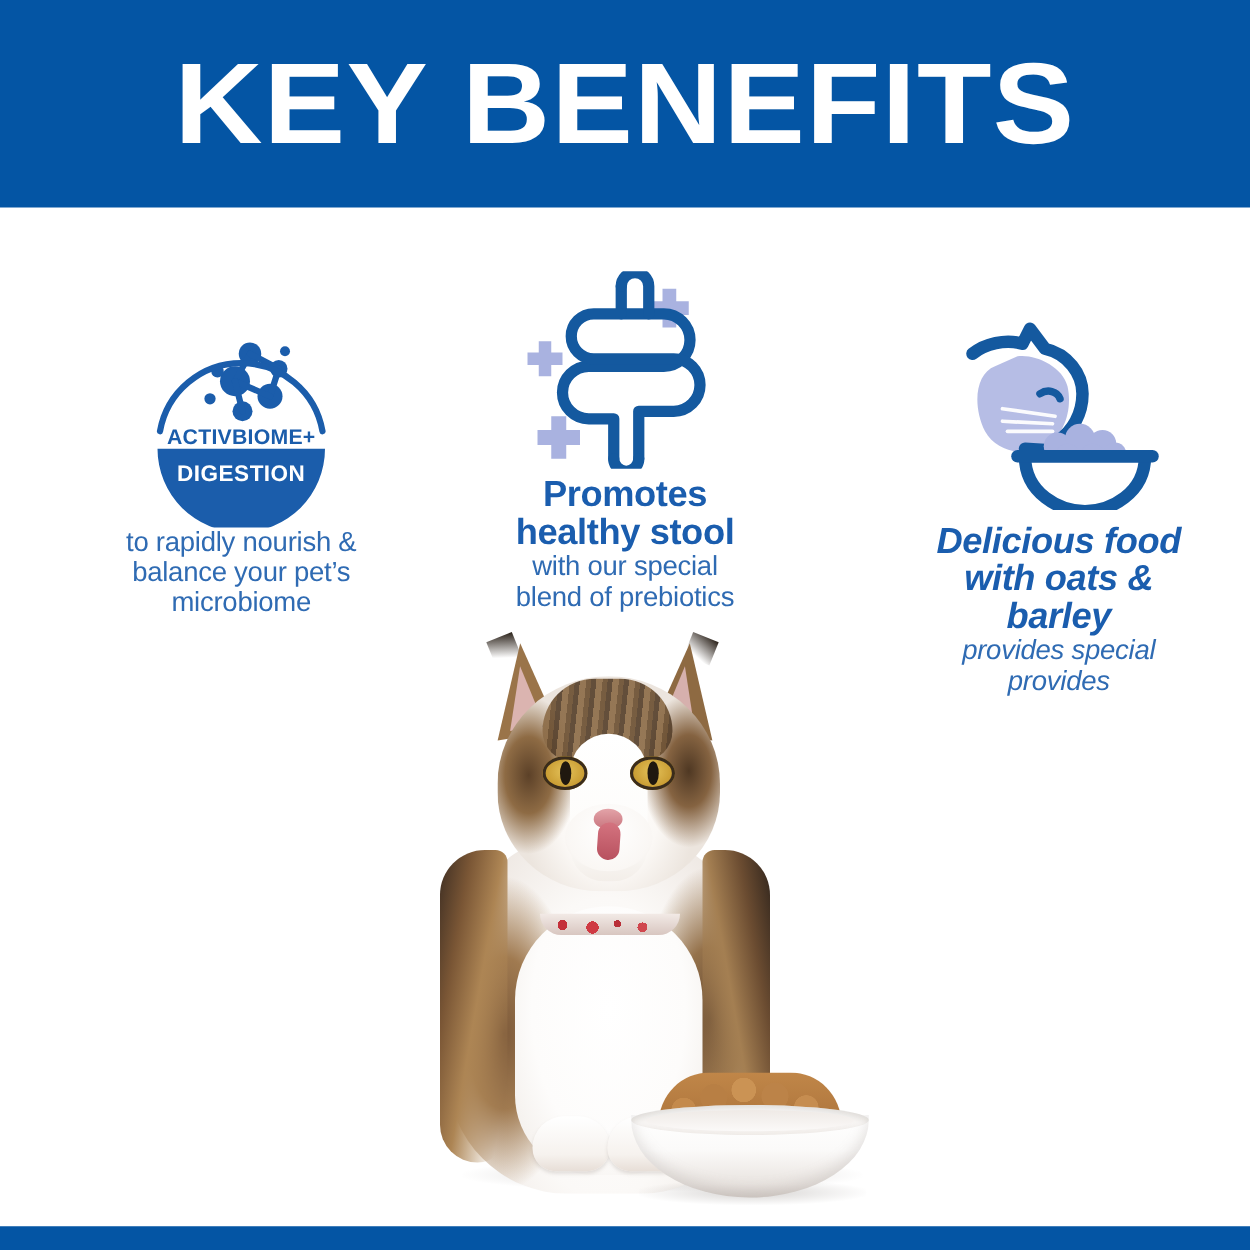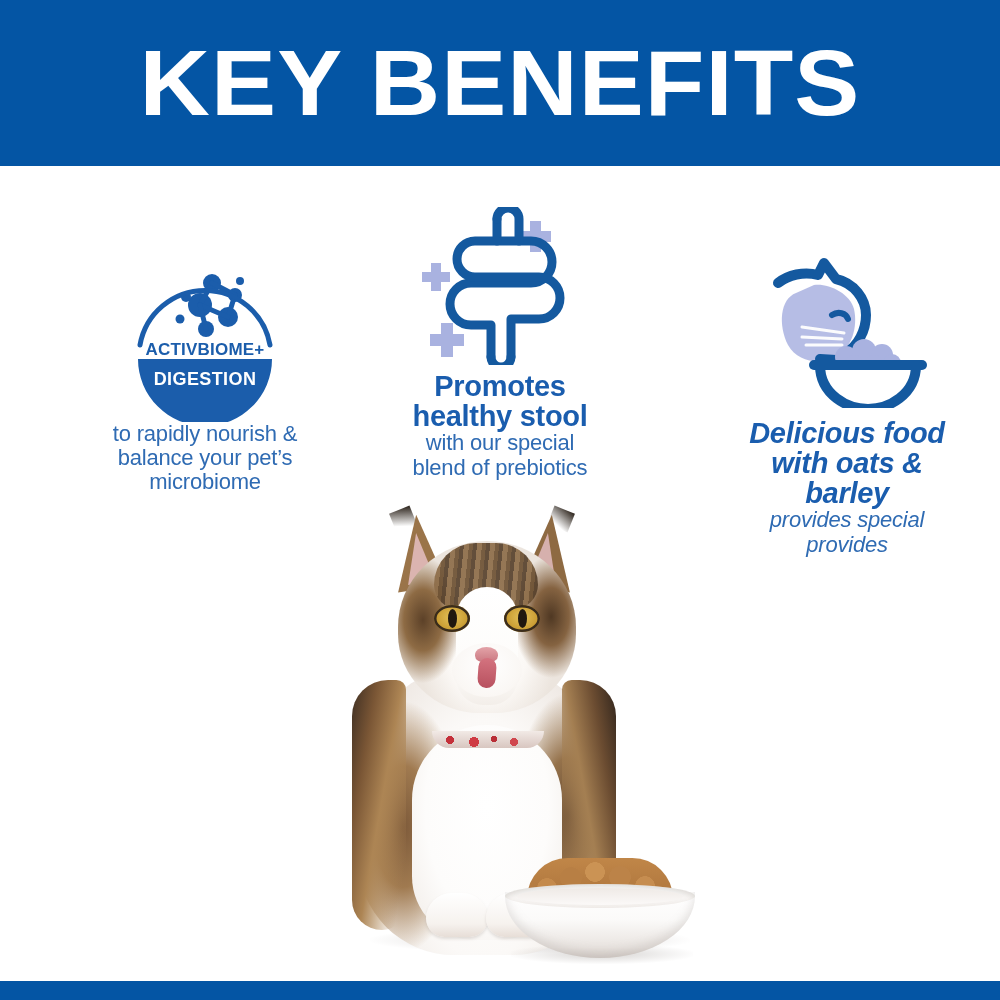--- a/index.html
+++ b/index.html
@@ -67,22 +67,22 @@
     letter-spacing: -0.3px;
   }
   .benefit-sub {
     color: #2f6bb3;
     font-weight: normal;
     font-size: 22px;
     line-height: 1.1;
     letter-spacing: -0.2px;
   }
 
-  #col-1 { left: 30px;  top: 262px; width: 350px; }
-  #col-2 { left: 360px; top: 205px; width: 280px; }
+  #col-1 { left: 18px;  top: 262px; width: 350px; }
+  #col-2 { left: 360px; top: 215px; width: 280px; }
   #col-3 { left: 682px; top: 248px; width: 330px; font-style: italic; }
 
   #col-1 .benefit-icon { height: 160px; }
   #col-2 .benefit-icon { height: 160px; }
   #col-3 .benefit-icon { height: 160px; }
 
   #col-1 .benefit-head { margin-top: 14px; }
   #col-2 .benefit-head { margin-top: 6px; }
   #col-3 .benefit-head { margin-top: 10px; }
 

